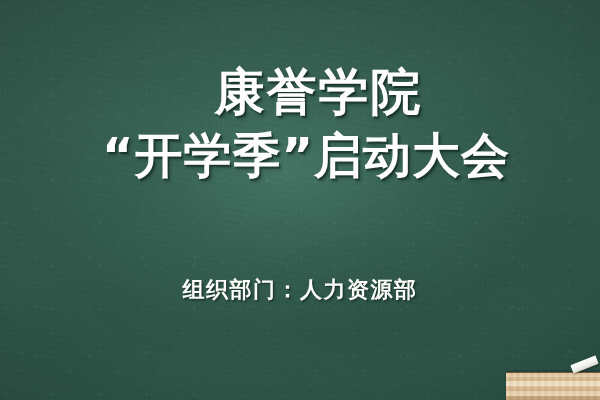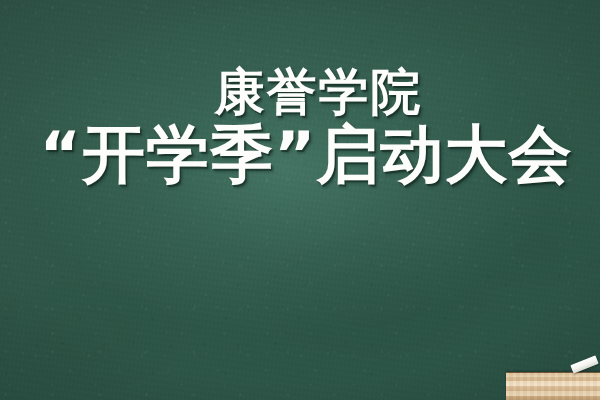--- a/index.html
+++ b/index.html
@@ -77,21 +77,21 @@
       2.5px 2.5px 3px rgba(12,30,24,0.40);
   }
   #title-line-1 {
     top: 64px;
     font-size: 50px;
     line-height: 56px;
     padding-left: 37px;
   }
   #title-line-2 {
     top: 127px;
-    font-size: 63px;
+    font-size: 48px;
     line-height: 56px;
     letter-spacing: 1px;
     margin-left: 12px;
   }
   #subtitle {
     position: absolute;
     left: 0;
     right: 0;
     top: 275px;
     color: #fbfbf8;
@@ -151,18 +151,19 @@
 
 <div id="slide">
 
   <div class="noise noise-a"></div>
   <div class="noise noise-b"></div>
   <div class="noise noise-c"></div>
 
   <div class="text-layer">
     <div class="title-line" id="title-line-1">康誉学院</div>
     <div class="title-line" id="title-line-2">“开学季”启动大会</div>
+    <div id="subtitle">组织部门：人力资源部</div>
   </div>
 
   <div id="chalk-ledge"></div>
   <div id="chalk-stick"></div>
 
 </div>
 
 </body></html>

